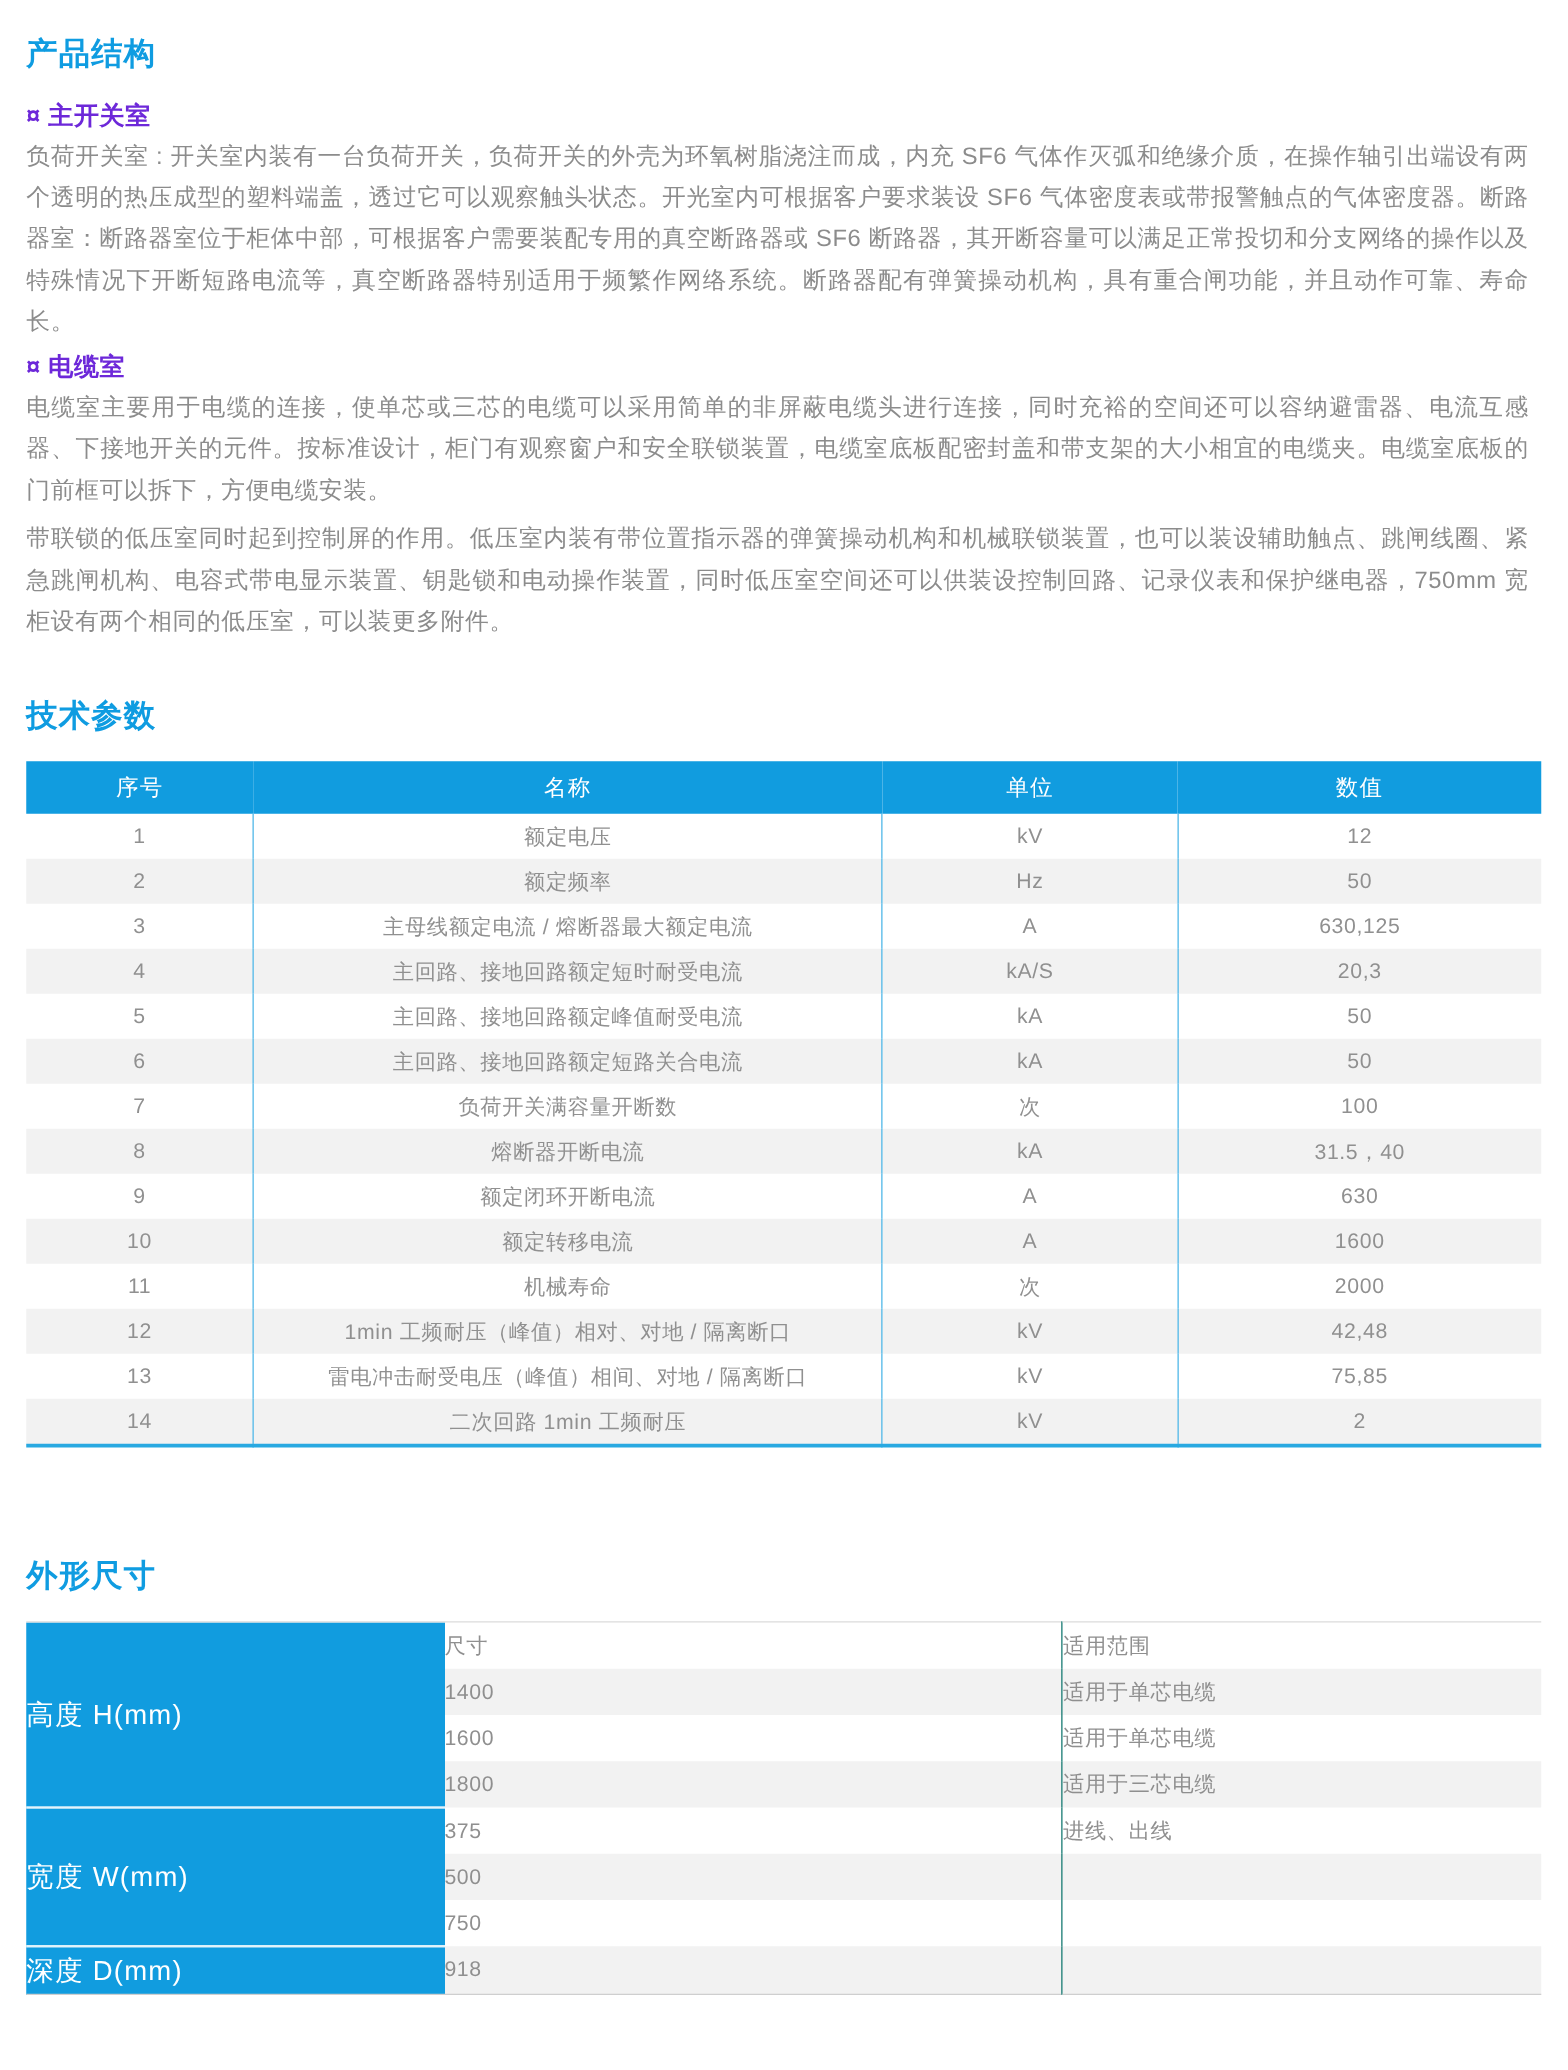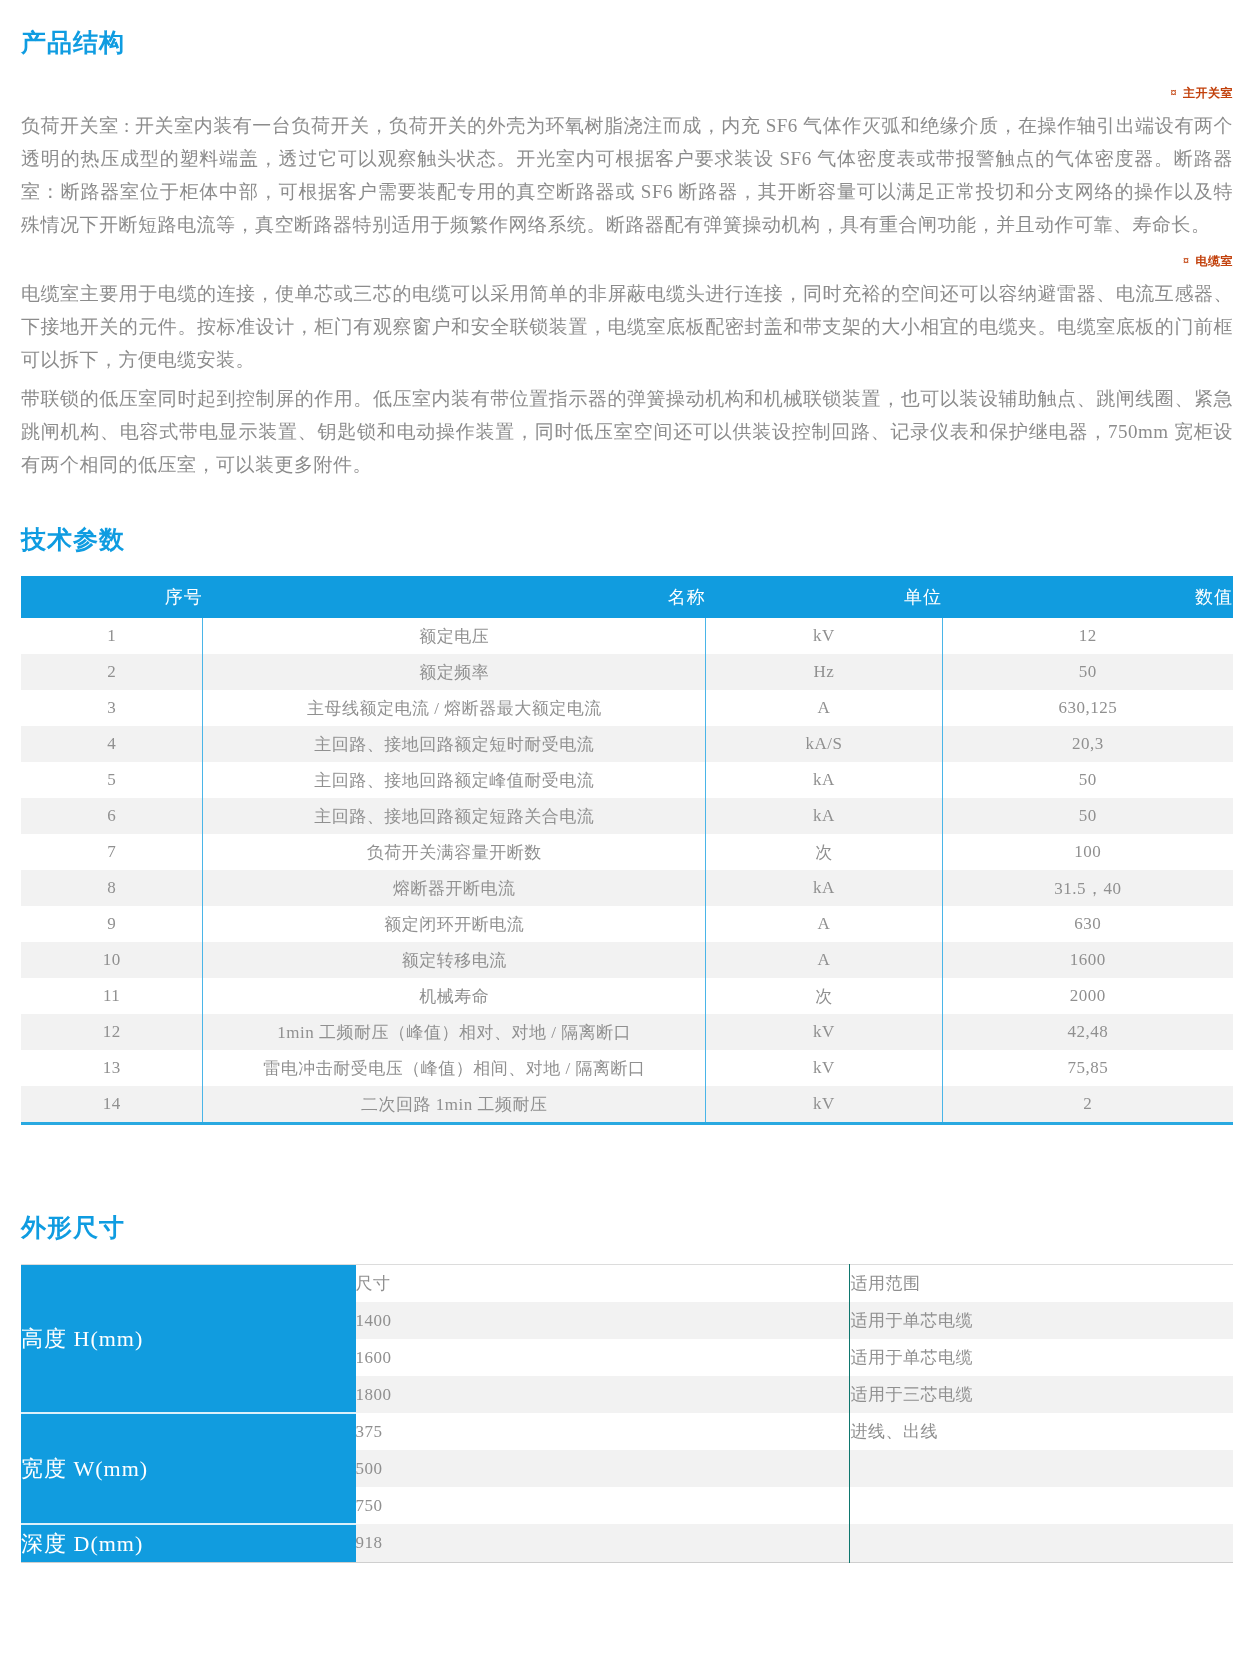--- a/index.html
+++ b/index.html
@@ -1,41 +1,41 @@
 <!DOCTYPE html>
 <html><head>
 <meta charset="utf-8">
 <style>
   html,body{margin:0;padding:0;background:#fff;}
   .page{
     width:1254px;height:1656px;box-sizing:border-box;
-    padding:26px 21px 0 21px;overflow:hidden;background:#fff;
-    font-family:Liberation Serif, serif;
+    padding:26px 31px 0 21px;overflow:hidden;background:#fff;
+    font-family:Liberation Sans, sans-serif;
   }
   .sec-title{
     font-size:25px;font-weight:bold;color:#0f9ce1;
     margin:0 0 20px 0;letter-spacing:1px;
   }
   .subhead{
-    font-size:12px;font-weight:bold;color:#c2410c;
-    margin:0 0 2px 0;line-height:28px;letter-spacing:0.5px;text-align:right;
+    font-size:20px;font-weight:bold;color:#6d28d9;
+    margin:0 0 2px 0;line-height:28px;letter-spacing:0.5px;
   }
   .subhead .bullet{margin-right:6px;font-weight:bold;}
   .para{
     font-size:19px;color:#8c8c8c;line-height:33px;letter-spacing:0.5px;
     margin:0 0 0 0;text-align:justify;
   }
   .gap-s{height:6px;}
   .tech-title{margin-top:42px;}
   table{border-collapse:collapse;width:1212px;table-layout:fixed;}
   
   .tech{border-bottom:3px solid #29a9e1;margin-top:16px;}
   .tech th{
     background:#119cdf;color:#ffffff;font-weight:normal;
-    font-size:18px;height:42px;padding:0;text-align:right;letter-spacing:1px;
+    font-size:18px;height:42px;padding:0;text-align:center;letter-spacing:1px;
   }
   .tech td{
     height:36px;padding:0;text-align:center;font-size:17px;color:#909090;
     letter-spacing:0.5px;
   }
   .tech tr.alt td{background:#f2f2f2;}
   .tech td.lb{border-left:1px solid #4ab5e8;margin-top:18px;}
   .c1{width:15%;} .c2{width:41.5%;} .c3{width:19.5%;} .c4{width:24%;}
   
   .dims-title{margin-top:86px;}

